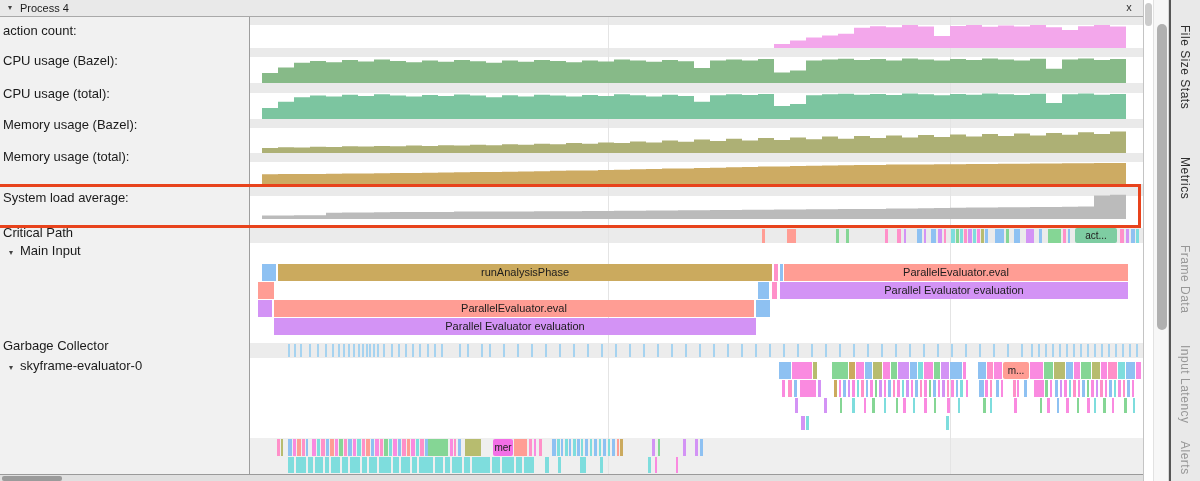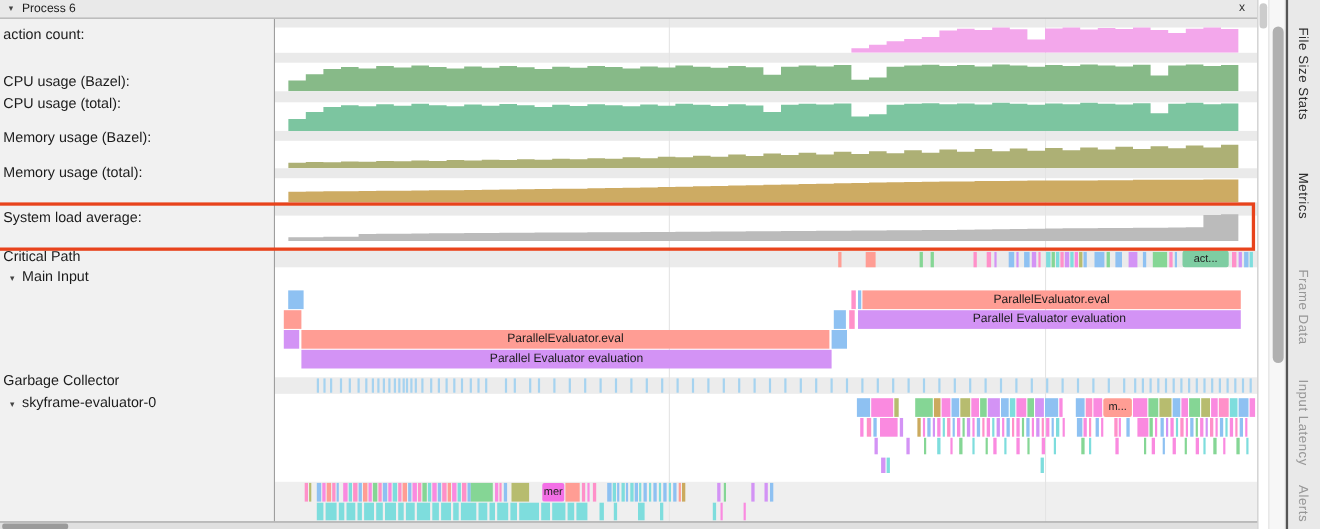--- a/index.html
+++ b/index.html
@@ -28,21 +28,21 @@
   .badge{border-radius:2px;font-size:10px;text-align:center;color:#222;overflow:hidden;}
   .lbl{font-size:13px;color:#1b1b1b;white-space:nowrap;z-index:5;}
   .lbl .ar{font-size:8px;color:#444;margin-right:7px;}
 </style>
 </head>
 <body>
 
 <div id="stage">
   <div id="header" class="abs">
     <span class="arrow">▾</span>
-    <span class="title">Process 6</span>
+    <span class="title">Process 4</span>
     <span class="close">x</span>
   </div>
   <div id="left-panel" class="abs"></div>
   <div id="content" class="abs"></div>
   <div id="hl-rect" class="abs"></div>
   <div id="vsb-outer" class="abs">
     <div class="thumb"></div>
   </div>
   <div id="vsb-inner" class="abs">
     <div class="thumb"></div>
@@ -53,21 +53,21 @@
       <div class="vtab" style="top: 245px; color: rgb(151, 151, 151);">Frame Data</div>
       <div class="vtab" style="top: 345px; color: rgb(151, 151, 151);">Input Latency</div>
       <div class="vtab" style="top: 441px; color: rgb(151, 151, 151);">Alerts</div>
     </div>
   <div id="hsb" class="abs">
     <div class="thumb"></div>
   </div>
 <div class="gridline" style="position: absolute; left: 608px;"></div>
     <div class="gridline" style="position: absolute; left: 950px;"></div>
     <div class="lbl" style="position: absolute; left: 3px; top: 23px; z-index: 5;"><span>action count:</span></div>
-    <div class="lbl" style="position: absolute; left: 3px; top: 66px; z-index: 5; text-align: center;"><span>CPU usage (Bazel):</span></div>
+    <div class="lbl" style="position: absolute; left: 3px; top: 53px; z-index: 5; text-align: center;"><span>CPU usage (Bazel):</span></div>
     <div class="lbl" style="position: absolute; left: 3px; top: 86px; z-index: 5;"><span>CPU usage (total):</span></div>
     <div class="lbl" style="position: absolute; left: 3px; top: 117px; z-index: 5;"><span>Memory usage (Bazel):</span></div>
     <div class="lbl" style="position: absolute; left: 3px; top: 149px; z-index: 5;"><span>Memory usage (total):</span></div>
     <div class="lbl" style="position: absolute; left: 3px; top: 190px; z-index: 5;"><span>System load average:</span></div>
     <div class="lbl" style="position: absolute; left: 3px; top: 225px; z-index: 5;"><span>Critical Path</span></div>
     <div class="lbl" style="position: absolute; left: 9px; top: 243px; z-index: 5;"><span class="ar">▾</span><span>Main Input</span></div>
     <div class="lbl" style="position: absolute; left: 3px; top: 338px; z-index: 5;"><span>Garbage Collector</span></div>
     <div class="lbl" style="position: absolute; left: 9px; top: 358px; z-index: 5;"><span class="ar">▾</span><span>skyframe-evaluator-0</span></div>
     <div style="position: absolute; left: 250px; top: 17px; width: 893px; height: 8px; background: rgb(234, 234, 234); z-index: 1;"></div>
     <div style="position: absolute; left: 262px; top: 17px; width: 864px; height: 31px; z-index: 3;"><svg width="864" height="31">
@@ -122,20 +122,21 @@
     <div style="position: absolute; left: 1039px; top: 229px; width: 3px; height: 14px; background: rgb(142, 193, 242); z-index: 3;"></div>
     <div style="position: absolute; left: 1048px; top: 229px; width: 13px; height: 14px; background: rgb(133, 214, 149); z-index: 3;"></div>
     <div style="position: absolute; left: 1063px; top: 229px; width: 3px; height: 14px; background: rgb(255, 144, 201); z-index: 3;"></div>
     <div style="position: absolute; left: 1068px; top: 229px; width: 2px; height: 14px; background: rgb(142, 193, 242); z-index: 3;"></div>
     <div style="position: absolute; left: 1120px; top: 229px; width: 4px; height: 14px; background: rgb(255, 144, 201); z-index: 3;"></div>
     <div style="position: absolute; left: 1126px; top: 229px; width: 3px; height: 14px; background: rgb(211, 147, 245); z-index: 3;"></div>
     <div style="position: absolute; left: 1131px; top: 229px; width: 4px; height: 14px; background: rgb(142, 193, 242); z-index: 3;"></div>
     <div style="position: absolute; left: 1136px; top: 229px; width: 3px; height: 14px; background: rgb(126, 221, 221); z-index: 3;"></div>
     <div class="badge" style="position: absolute; left: 1075px; top: 228px; width: 42px; height: 15px; background: rgb(126, 205, 162); z-index: 3; font-size: 10px; line-height: 15px;">act...</div>
     <div class="seg" style="position: absolute; left: 262px; top: 264px; width: 14px; height: 17px; background: rgb(142, 193, 242); z-index: 3;"></div>
+    <div class="seg" style="position: absolute; left: 278px; top: 264px; width: 494px; height: 17px; background: rgb(203, 170, 94); z-index: 3;">runAnalysisPhase</div>
     <div class="seg" style="position: absolute; left: 774px; top: 264px; width: 4px; height: 17px; background: rgb(255, 144, 201); z-index: 3;"></div>
     <div class="seg" style="position: absolute; left: 780px; top: 264px; width: 3px; height: 17px; background: rgb(142, 193, 242); z-index: 3;"></div>
     <div class="seg" style="position: absolute; left: 784px; top: 264px; width: 344px; height: 17px; background: rgb(255, 157, 148); z-index: 3;">ParallelEvaluator.eval</div>
     <div class="seg" style="position: absolute; left: 258px; top: 282px; width: 16px; height: 17px; background: rgb(255, 157, 148); z-index: 3;"></div>
     <div class="seg" style="position: absolute; left: 758px; top: 282px; width: 11px; height: 17px; background: rgb(142, 193, 242); z-index: 3;"></div>
     <div class="seg" style="position: absolute; left: 772px; top: 282px; width: 5px; height: 17px; background: rgb(255, 144, 201); z-index: 3;"></div>
     <div class="seg" style="position: absolute; left: 780px; top: 282px; width: 348px; height: 17px; background: rgb(211, 147, 245); z-index: 3;">Parallel Evaluator evaluation</div>
     <div class="seg" style="position: absolute; left: 258px; top: 300px; width: 14px; height: 17px; background: rgb(211, 147, 245); z-index: 3;"></div>
     <div class="seg" style="position: absolute; left: 274px; top: 300px; width: 480px; height: 17px; background: rgb(255, 157, 148); z-index: 3;">ParallelEvaluator.eval</div>
     <div class="seg" style="position: absolute; left: 756px; top: 300px; width: 14px; height: 17px; background: rgb(142, 193, 242); z-index: 3;"></div>

